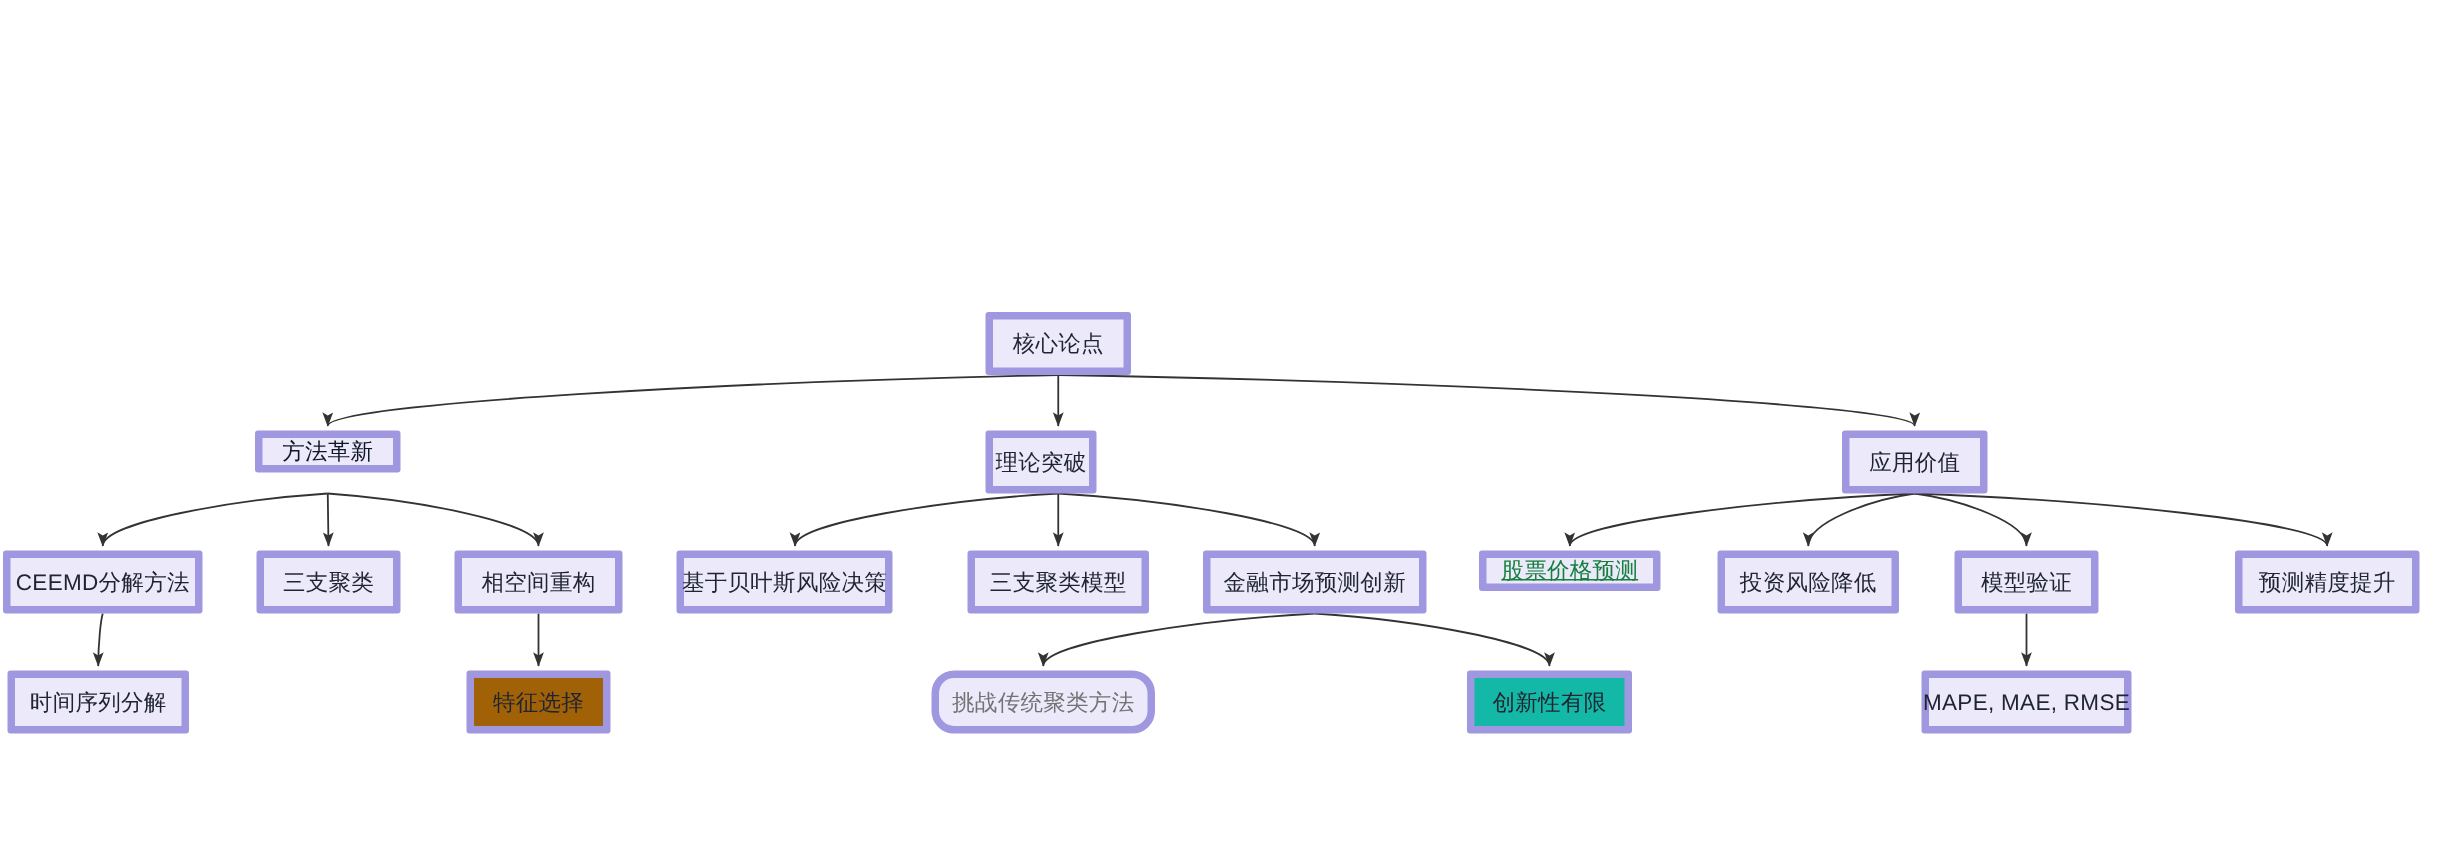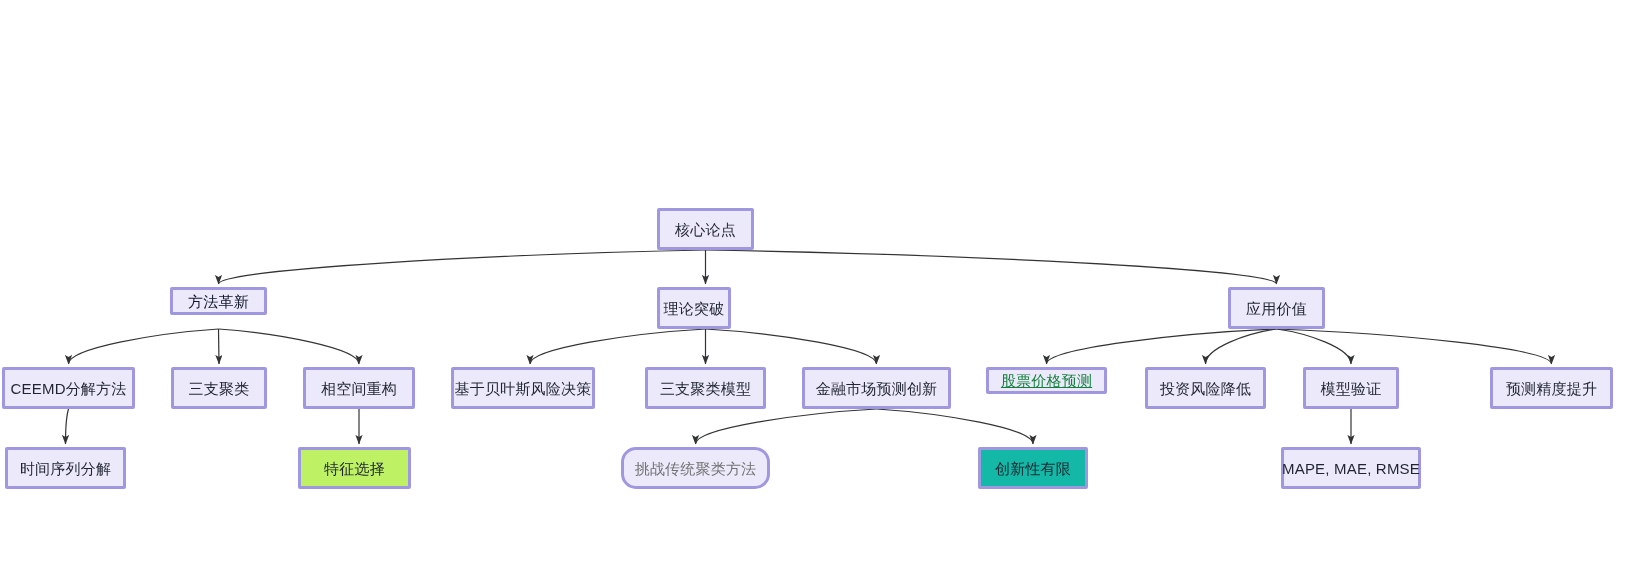--- a/index.html
+++ b/index.html
@@ -24,21 +24,21 @@
     left: 0;
     top: 0;
     width: 1628px;
     height: 576px;
     pointer-events: none;
   }
   .node {
     position: absolute;
     box-sizing: border-box;
     background: #ece9fb;
-    border: 3px solid #a21caf;
+    border: 5px solid #a21caf;
     border-radius: 2px;
     display: flex;
     align-items: center;
     justify-content: center;
     color: #1f2430;
     font-size: 15px;
     line-height: 1;
     white-space: nowrap;
     letter-spacing: 0.2px;
   }
@@ -117,21 +117,21 @@
       </div>
       <div class="node" style="left: 1303px; top: 367px; width: 96px; height: 42px; background: rgb(236, 233, 251); border-color: rgb(159, 151, 224); color: rgb(31, 36, 48);">
         <span class="node-label">模型验证</span>
       </div>
       <div class="node" style="left: 1490px; top: 367px; width: 123px; height: 42px; background: rgb(236, 233, 251); border-color: rgb(159, 151, 224); color: rgb(31, 36, 48);">
         <span class="node-label">预测精度提升</span>
       </div>
       <div class="node" style="left: 5px; top: 447px; width: 121px; height: 42px; background: rgb(236, 233, 251); border-color: rgb(159, 151, 224); color: rgb(31, 36, 48);">
         <span class="node-label">时间序列分解</span>
       </div>
-      <div class="node" style="left: 298px; top: 447px; width: 113px; height: 42px; background: #bef264; border-color: rgb(159, 151, 224); color: rgb(31, 36, 48);">
+      <div class="node" style="left: 311px; top: 447px; width: 96px; height: 42px; background: #a16207; border-color: rgb(159, 151, 224); color: rgb(31, 36, 48);">
         <span class="node-label">特征选择</span>
       </div>
       <div class="node" style="left: 621px; top: 447px; width: 149px; height: 42px; background: rgb(236, 233, 251); border-color: rgb(159, 151, 224); color: #737373; border-radius: 15px;">
         <span class="node-label">挑战传统聚类方法</span>
       </div>
       <div class="node" style="left: 978px; top: 447px; width: 110px; height: 42px; background: #14b8a6; border-color: rgb(159, 151, 224); color: rgb(31, 36, 48); text-align: center;">
         <span class="node-label">创新性有限</span>
       </div>
       <div class="node" style="left: 1281px; top: 447px; width: 140px; height: 42px; background: rgb(236, 233, 251); border-color: rgb(159, 151, 224); color: rgb(31, 36, 48);">
         <span class="node-label">MAPE, MAE, RMSE</span>

